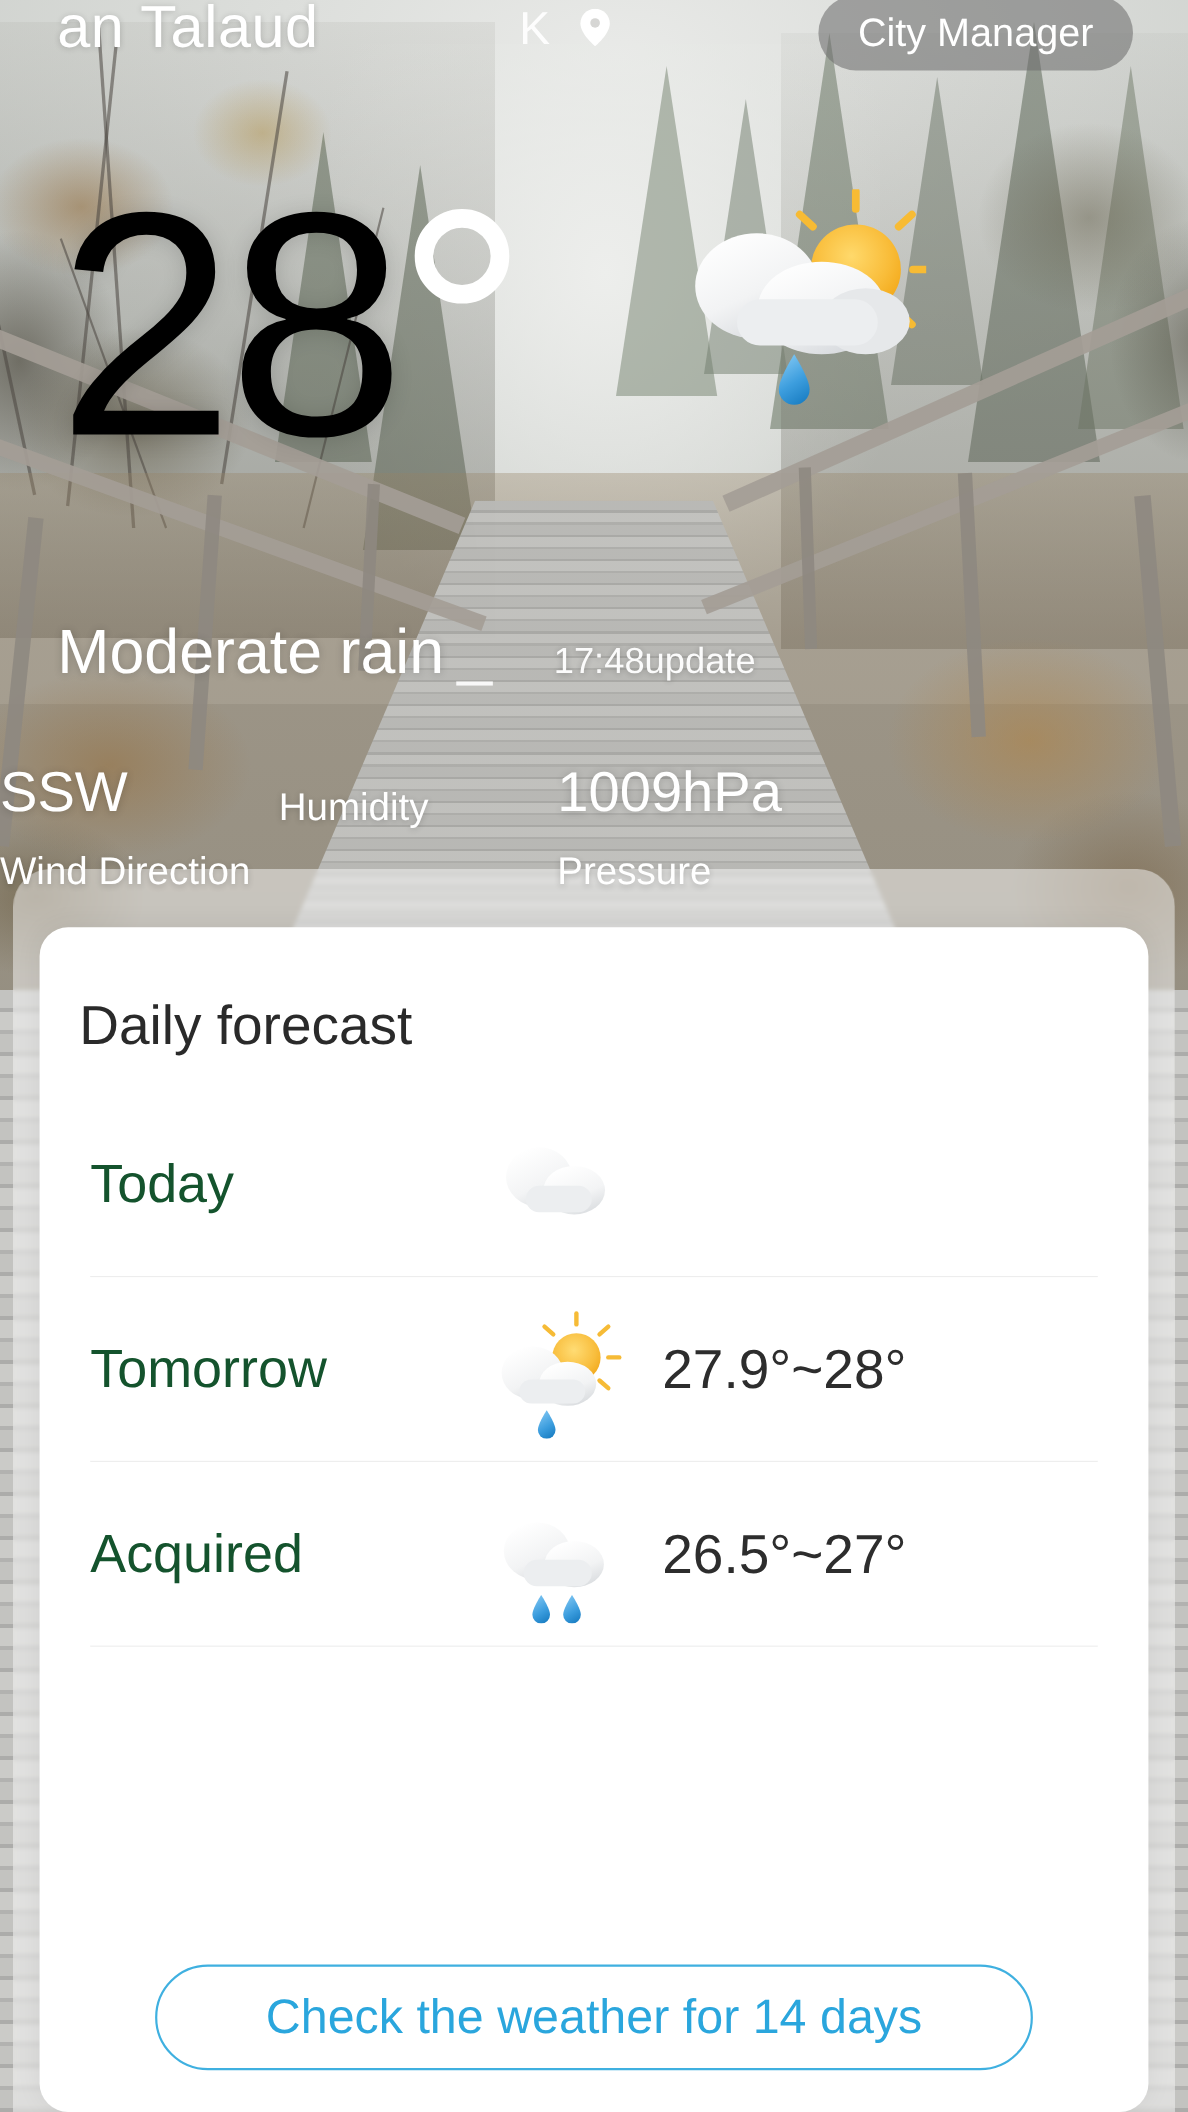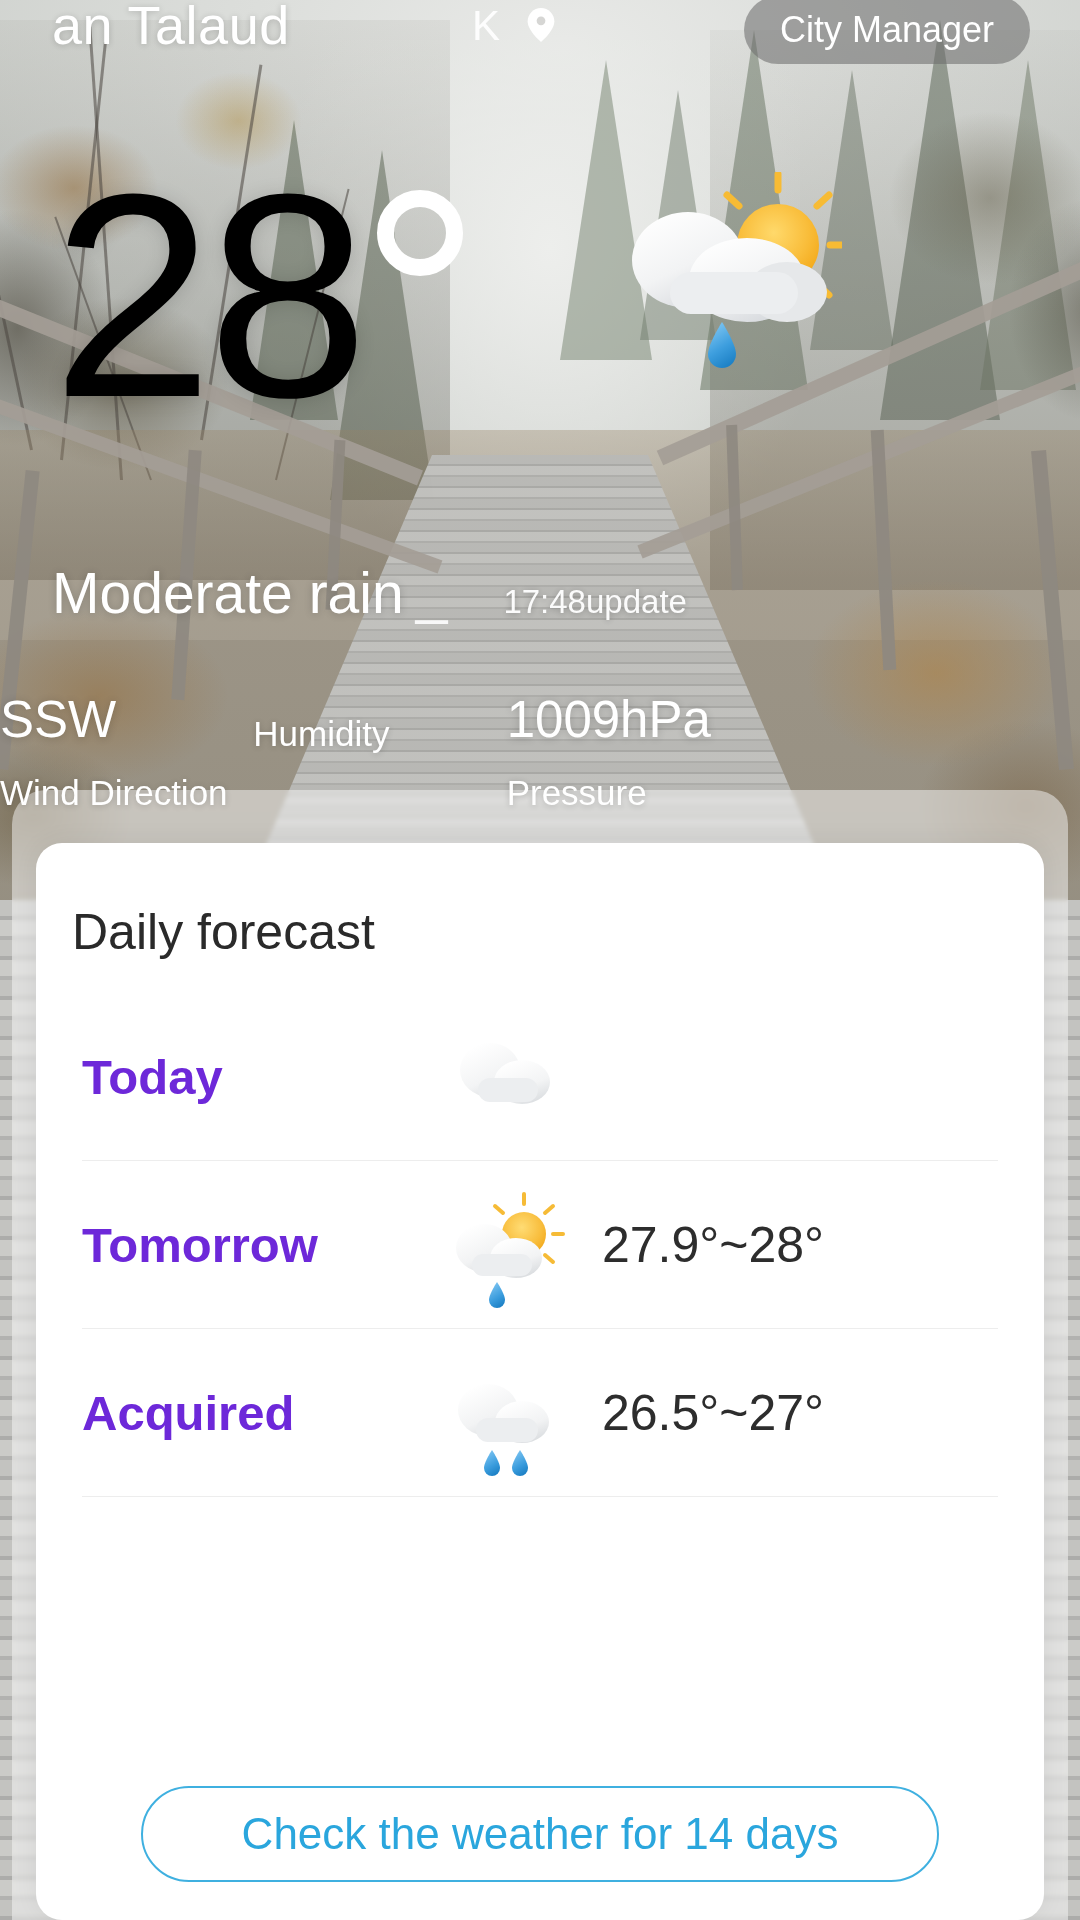--- a/index.html
+++ b/index.html
@@ -172,21 +172,21 @@
   }
   .rows { position:absolute; left:0; top:150px; width:100%; }
   .frow {
     position:relative; height:168px;
     display:flex; align-items:center;
     border-bottom:1.5px solid #ededed;
     margin:0 46px;
   }
   .frow:last-of-type { border-bottom:1.5px solid #ededed; }
   .fday {
-    width:330px; font-size:49px; color:#6d28d9; font-weight:700;
+    width:330px; font-size:49px; color:#14532d; font-weight:400;
   }
   .ficon { width:190px; height:110px; position:relative; }
   .ftemp {
     flex:1; font-size:50px; color:#2d2d2d; font-weight:400;
     white-space:nowrap;
   }
   .cta-wrap {
     position:absolute; left:0; bottom:38px; width:100%;
     display:flex; justify-content:center;
   }

